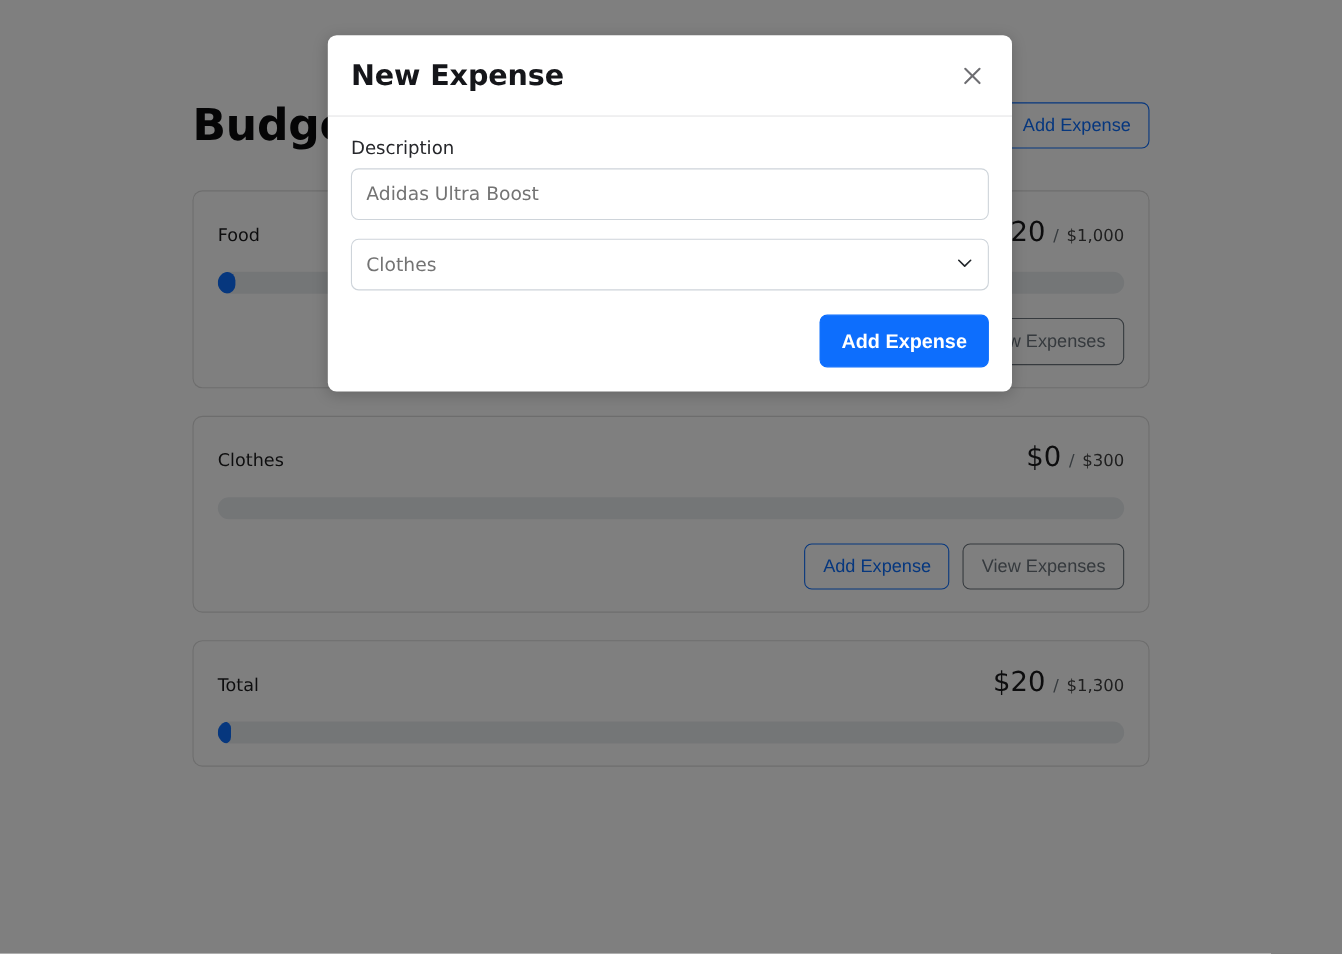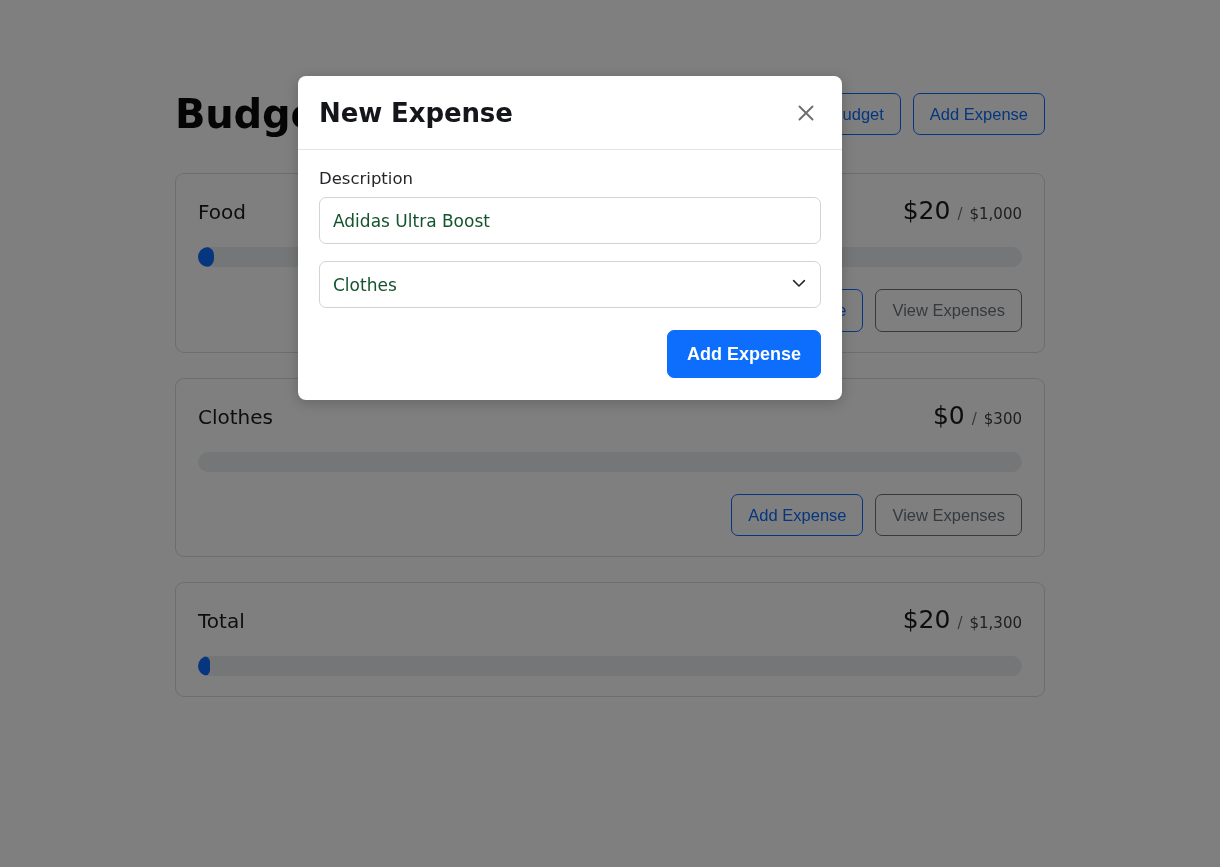--- a/index.html
+++ b/index.html
@@ -89,21 +89,21 @@
   }
 
   .card-top {
     display: flex;
     align-items: baseline;
     justify-content: space-between;
     margin-bottom: 22px;
   }
 
   .card-name {
-    font-size: 20px;
+    font-size: 16px;
     font-weight: 400;
     color: #1a1a1c;
   }
 
   .card-amounts {
     display: flex;
     align-items: baseline;
     gap: 7px;
     color: #1a1a1c;
   }
@@ -139,27 +139,26 @@
     position: absolute;
     inset: 0;
     background: rgba(0, 0, 0, 0.5);
     z-index: 10;
   }
 
   #modal {
     position: absolute;
     left: 298px;
     top: 32px;
-    width: 544px;
+    width: 622px;
     background: #ffffff;
     border-radius: 8px;
     z-index: 20;
     box-shadow: 0 3px 14px rgba(0,0,0,.20);
     overflow: hidden;
-    margin-top: 44px;
   }
 
   .modal-header {
     display: flex;
     align-items: center;
     justify-content: space-between;
     padding: 22px 21px 21px 21px;
     border-bottom: 1px solid #e4e4e6;
   }
 
@@ -193,21 +192,21 @@
     font-size: 16.5px;
     color: #26272b;
     margin-bottom: 9px;
   }
 
   .form-control,
   .form-select {
     width: 100%;
     font-family: "DejaVu Sans", "Liberation Sans", sans-serif;
     font-size: 17px;
-    color: #14532d;
+    color: #737373;
     background: #ffffff;
     border: 1px solid #ced4da;
     border-radius: 7px;
     padding: 11px 13px;
     outline: none;
     height: 47px;
   }
 
   .form-group { margin-bottom: 17px; }
   .form-group.last { margin-bottom: 0; }

